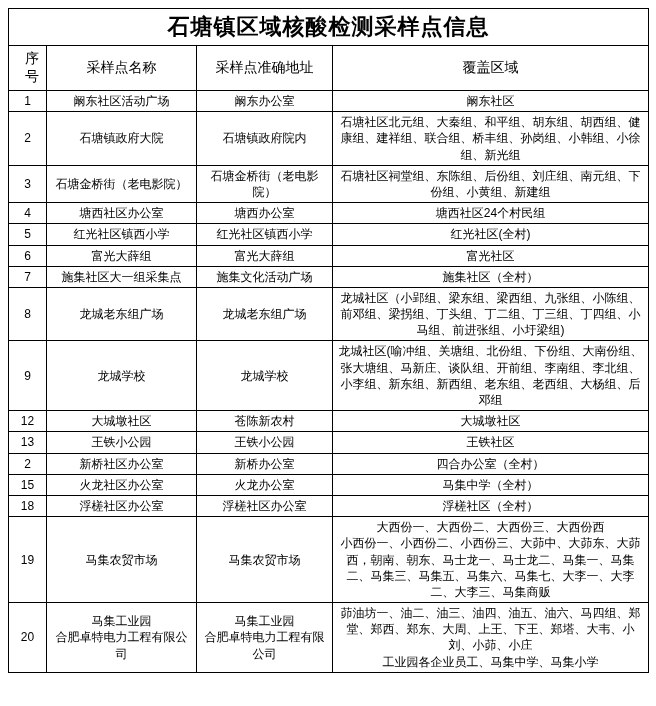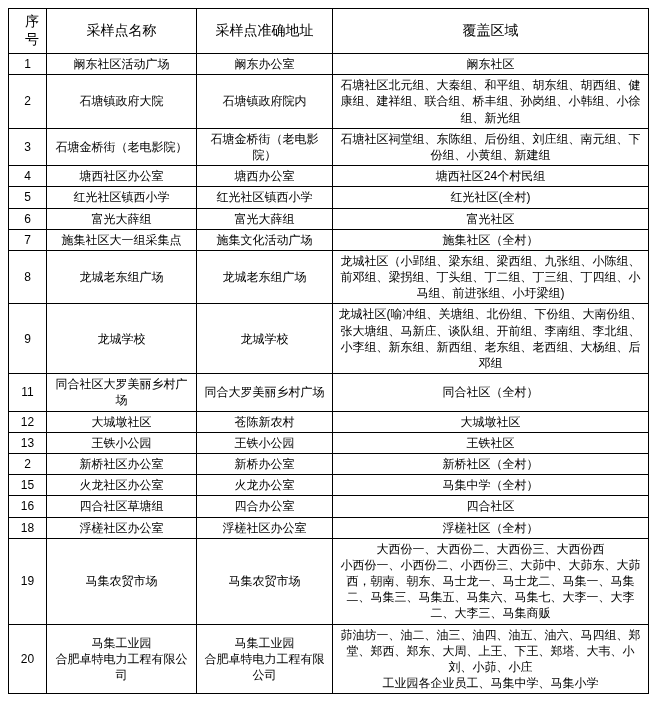--- a/index.html
+++ b/index.html
@@ -48,20 +48,23 @@
 
 <div class="sheet">
   <table>
     <colgroup>
       <col style="width:38px">
       <col style="width:150px">
       <col style="width:136px">
       <col style="width:316px">
     </colgroup>
     <thead>
+      <tr>
+        <th class="title-cell" colspan="4">石塘镇区域核酸检测采样点信息</th>
+      </tr>
       <tr>
         <th class="col-head">序号</th>
         <th class="col-head">采样点名称</th>
         <th class="col-head">采样点准确地址</th>
         <th class="col-head">覆盖区域</th>
       </tr>
     </thead>
     <tbody>
         <tr>
           <td class="cell-no">1</td>
@@ -111,54 +114,42 @@
           <td class="cell-address">龙城老东组广场</td>
           <td class="cell-coverage">龙城社区（小郢组、梁东组、梁西组、九张组、小陈组、前邓组、梁拐组、丁头组、丁二组、丁三组、丁四组、小马组、前进张组、小圩梁组)</td>
         </tr>
         <tr>
           <td class="cell-no">9</td>
           <td class="cell-name">龙城学校</td>
           <td class="cell-address">龙城学校</td>
           <td class="cell-coverage">龙城社区(喻冲组、关塘组、北份组、下份组、大南份组、张大塘组、马新庄、谈队组、开前组、李南组、李北组、小李组、新东组、新西组、老东组、老西组、大杨组、后邓组</td>
         </tr>
         <tr>
-          <td class="cell-no">11</td>
-          <td class="cell-name">同合社区大罗美丽乡村广场</td>
-          <td class="cell-address">同合大罗美丽乡村广场</td>
-          <td class="cell-coverage">同合社区（全村）</td>
-        </tr>
-        <tr>
           <td class="cell-no">12</td>
           <td class="cell-name">大城墩社区</td>
           <td class="cell-address">苍陈新农村</td>
           <td class="cell-coverage">大城墩社区</td>
         </tr>
         <tr>
           <td class="cell-no">13</td>
           <td class="cell-name">王铁小公园</td>
           <td class="cell-address">王铁小公园</td>
           <td class="cell-coverage">王铁社区</td>
         </tr>
         <tr>
           <td class="cell-no">2</td>
           <td class="cell-name">新桥社区办公室</td>
           <td class="cell-address">新桥办公室</td>
-          <td class="cell-coverage">新桥社区（全村）</td>
+          <td class="cell-coverage">四合办公室（全村）</td>
         </tr>
         <tr>
           <td class="cell-no">15</td>
           <td class="cell-name">火龙社区办公室</td>
           <td class="cell-address">火龙办公室</td>
           <td class="cell-coverage">马集中学（全村）</td>
-        </tr>
-        <tr>
-          <td class="cell-no">16</td>
-          <td class="cell-name">四合社区草塘组</td>
-          <td class="cell-address">四合办公室</td>
-          <td class="cell-coverage">四合社区</td>
         </tr>
         <tr>
           <td class="cell-no">18</td>
           <td class="cell-name">浮槎社区办公室</td>
           <td class="cell-address">浮槎社区办公室</td>
           <td class="cell-coverage">浮槎社区（全村）</td>
         </tr>
         <tr>
           <td class="cell-no">19</td>
           <td class="cell-name">马集农贸市场</td>

